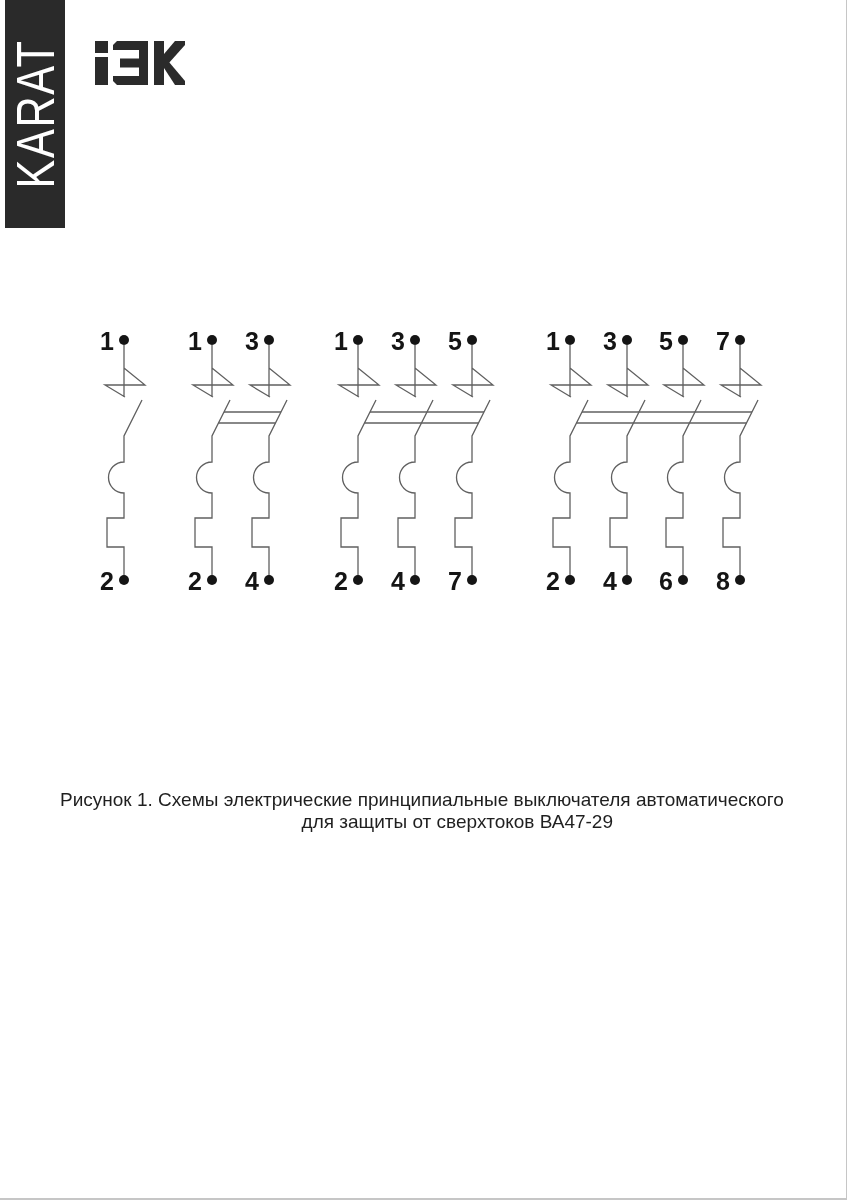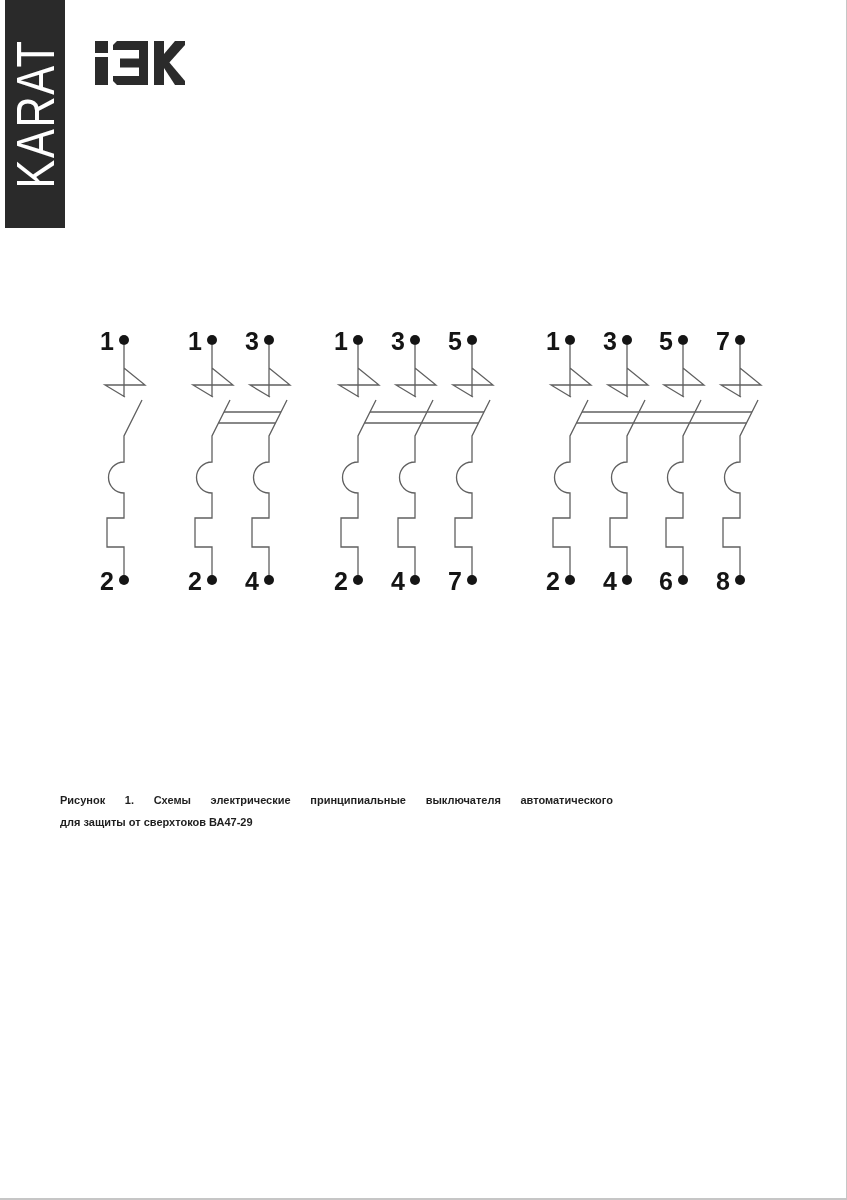--- a/index.html
+++ b/index.html
@@ -48,30 +48,30 @@
     font-size: 25px;
     font-weight: 700;
     fill: var(--ink, #151515);
     text-anchor: end;
   }
   .caption {
     position: absolute;
     left: 60px; top: 789px;
     width: 553px;
     color: #1f1f1f;
-    font-size: 11px;
+    font-size: 19px;
     line-height: 22px;
-    font-weight: 700;
+    font-weight: 400;
   }
   .caption-line1 {
     text-align: justify;
     text-align-last: justify;
     white-space: nowrap;
   }
-  .caption-line2 { text-align: left; }
+  .caption-line2 { text-align: right; }
 </style>
 </head>
 <body>
 
 <div class="page">
 
   <div class="banner">
     <span class="banner-text">KARAT</span>
   </div>
 

